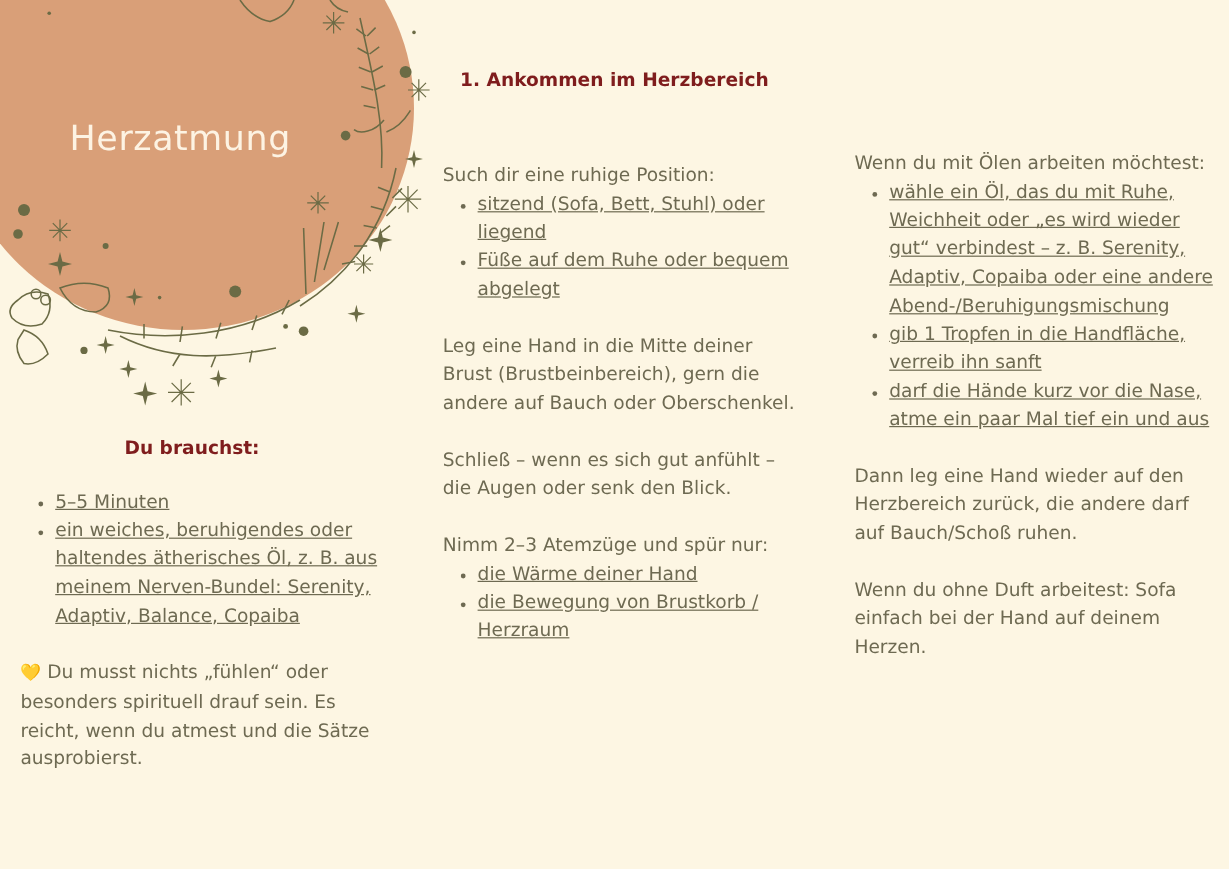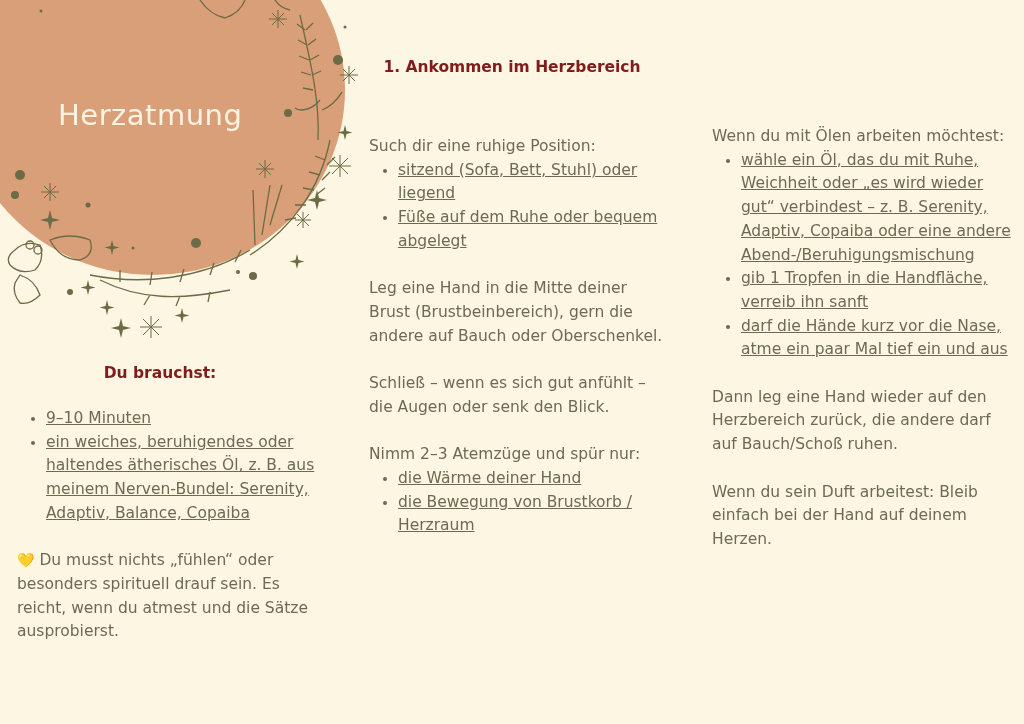--- a/index.html
+++ b/index.html
@@ -96,21 +96,21 @@
       <path d="M303 212 v16 M295 220 h16 M297 214 l12 12 M309 214 l-12 12"></path>
       <path d="M151 316 v22 M140 327 h22 M143 319 l16 16 M159 319 l-16 16"></path>
     </g>
   </svg>
 
   <div class="title">Herzatmung</div>
 
   <div class="heading" style="left:60px; top:364px; width:200px;">Du brauchst:</div>
   <div class="text" style="left:17px; top:407px; width:300px;">
     <ul>
-      <li>9–10 Minuten</li>
+      <li>5–5 Minuten</li>
       <li>ein weiches, beruhigendes oder haltendes ätherisches Öl, z. B. aus meinem Nerven-Bundel: Serenity, Adaptiv, Balance, Copaiba</li>
     </ul>
     <div class="gap"></div>
     <p><span class="heart">💛</span> <span>Du musst nichts „fühlen“ oder besonders spirituell drauf sein. Es reicht, wenn du atmest und die Sätze ausprobierst.</span></p>
   </div>
 
   <div class="heading" style="left:362px; top:58px; width:300px;">1. Ankommen im Herzbereich</div>
   <div class="text" style="left:369px; top:103px; width:300px;margin-top:32px;">
     <p>Such dir eine ruhige Position:</p>
     <ul>
@@ -132,15 +132,15 @@
   <div class="text" style="left:712px; top:125px; width:300px;">
     <p>Wenn du mit Ölen arbeiten möchtest:</p>
     <ul>
       <li>wähle ein Öl, das du mit Ruhe, Weichheit oder „es wird wieder gut“ verbindest – z. B. Serenity, Adaptiv, Copaiba oder eine andere Abend-/Beruhigungsmischung</li>
       <li>gib 1 Tropfen in die Handfläche, verreib ihn sanft</li>
       <li>darf die Hände kurz vor die Nase, atme ein paar Mal tief ein und aus</li>
     </ul>
     <div class="gap"></div>
     <p>Dann leg eine Hand wieder auf den Herzbereich zurück, die andere darf auf Bauch/Schoß ruhen.</p>
     <div class="gap"></div>
-    <p>Wenn du sein Duft arbeitest: Bleib einfach bei der Hand auf deinem Herzen.</p>
+    <p>Wenn du ohne Duft arbeitest: Sofa einfach bei der Hand auf deinem Herzen.</p>
   </div>
 </div>
 
 </body></html>

